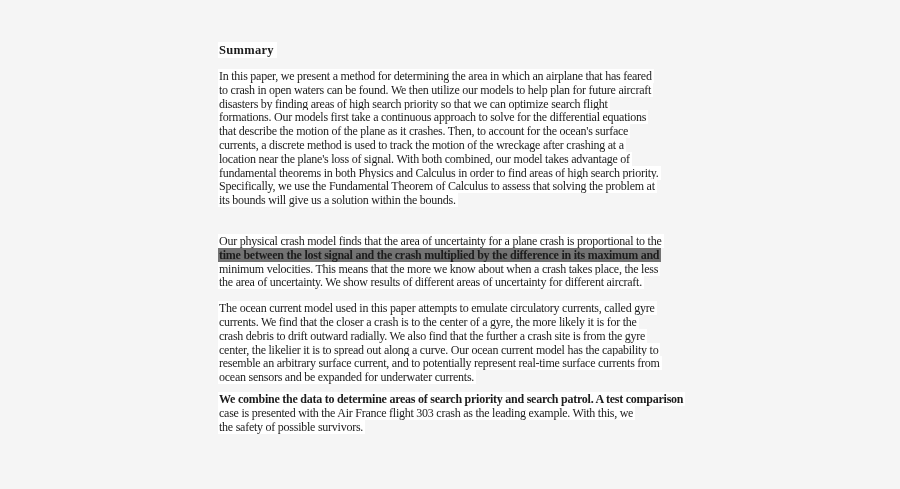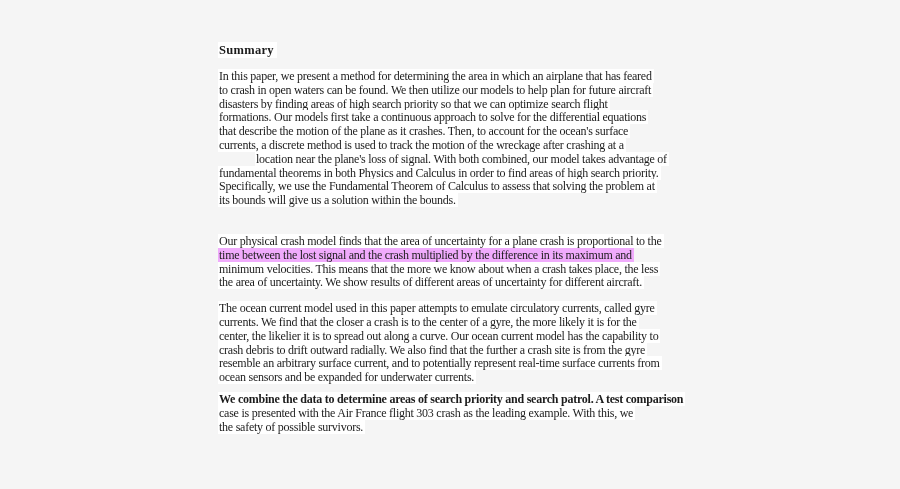--- a/index.html
+++ b/index.html
@@ -61,36 +61,36 @@
   <div class="doc" style="color: rgb(28, 28, 28);">
     <h1 class="heading"><span>Summary</span></h1>
     <div id="document-body">
         <div class="para gap-large">
           <div class="line"><span style="background: rgb(255, 255, 255);">In this paper, we present a method for determining the area in which an airplane that has feared</span></div>
           <div class="line"><span style="background: rgb(255, 255, 255);">to crash in open waters can be found. We then utilize our models to help plan for future aircraft</span></div>
           <div class="line"><span style="background: rgb(255, 255, 255);">disasters by finding areas of high search priority so that we can optimize search flight</span></div>
           <div class="line"><span style="background: rgb(255, 255, 255);">formations. Our models first take a continuous approach to solve for the differential equations</span></div>
           <div class="line"><span style="background: rgb(255, 255, 255);">that describe the motion of the plane as it crashes. Then, to account for the ocean's surface</span></div>
           <div class="line"><span style="background: rgb(255, 255, 255);">currents, a discrete method is used to track the motion of the wreckage after crashing at a</span></div>
-          <div class="line"><span style="background: rgb(255, 255, 255); margin-left: 37px;">location near the plane's loss of signal. With both combined, our model takes advantage of</span></div>
+          <div class="line"><span style="background: rgb(255, 255, 255);">location near the plane's loss of signal. With both combined, our model takes advantage of</span></div>
           <div class="line"><span style="background: rgb(255, 255, 255);">fundamental theorems in both Physics and Calculus in order to find areas of high search priority.</span></div>
           <div class="line"><span style="background: rgb(255, 255, 255);">Specifically, we use the Fundamental Theorem of Calculus to assess that solving the problem at</span></div>
           <div class="line"><span style="background: rgb(255, 255, 255);">its bounds will give us a solution within the bounds.</span></div>
         </div>
         <div class="para gap-normal">
           <div class="line"><span style="background: rgb(255, 255, 255);">Our physical crash model finds that the area of uncertainty for a plane crash is proportional to the</span></div>
-          <div class="line"><span style="background: #f0abfc;">time between the lost signal and the crash multiplied by the difference in its maximum and</span></div>
+          <div class="line"><span style="background: #737373; font-weight: bold;">time between the lost signal and the crash multiplied by the difference in its maximum and</span></div>
           <div class="line"><span style="background: rgb(255, 255, 255);">minimum velocities. This means that the more we know about when a crash takes place, the less</span></div>
           <div class="line"><span style="background: rgb(255, 255, 255);">the area of uncertainty. We show results of different areas of uncertainty for different aircraft.</span></div>
         </div>
         <div class="para gap-small">
           <div class="line"><span style="background: rgb(255, 255, 255);">The ocean current model used in this paper attempts to emulate circulatory currents, called gyre</span></div>
           <div class="line"><span style="background: rgb(255, 255, 255);">currents. We find that the closer a crash is to the center of a gyre, the more likely it is for the</span></div>
+          <div class="line"><span style="background: rgb(255, 255, 255);">crash debris to drift outward radially. We also find that the further a crash site is from the gyre</span></div>
           <div class="line"><span style="background: rgb(255, 255, 255);">center, the likelier it is to spread out along a curve. Our ocean current model has the capability to</span></div>
-          <div class="line"><span style="background: rgb(255, 255, 255);">crash debris to drift outward radially. We also find that the further a crash site is from the gyre</span></div>
           <div class="line"><span style="background: rgb(255, 255, 255);">resemble an arbitrary surface current, and to potentially represent real-time surface currents from</span></div>
           <div class="line"><span style="background: rgb(255, 255, 255); margin-top: 13px;">ocean sensors and be expanded for underwater currents.</span></div>
         </div>
         <div class="para gap-none">
           <div class="line"><span style="background: rgb(255, 255, 255); font-weight: bold;">We combine the data to determine areas of search priority and search patrol. A test comparison</span></div>
           <div class="line"><span style="background: rgb(255, 255, 255);">case is presented with the Air France flight 303 crash as the leading example. With this, we</span></div>
           <div class="line"><span style="background: rgb(255, 255, 255);">the safety of possible survivors.</span></div>
         </div>
       </div>
   </div>

